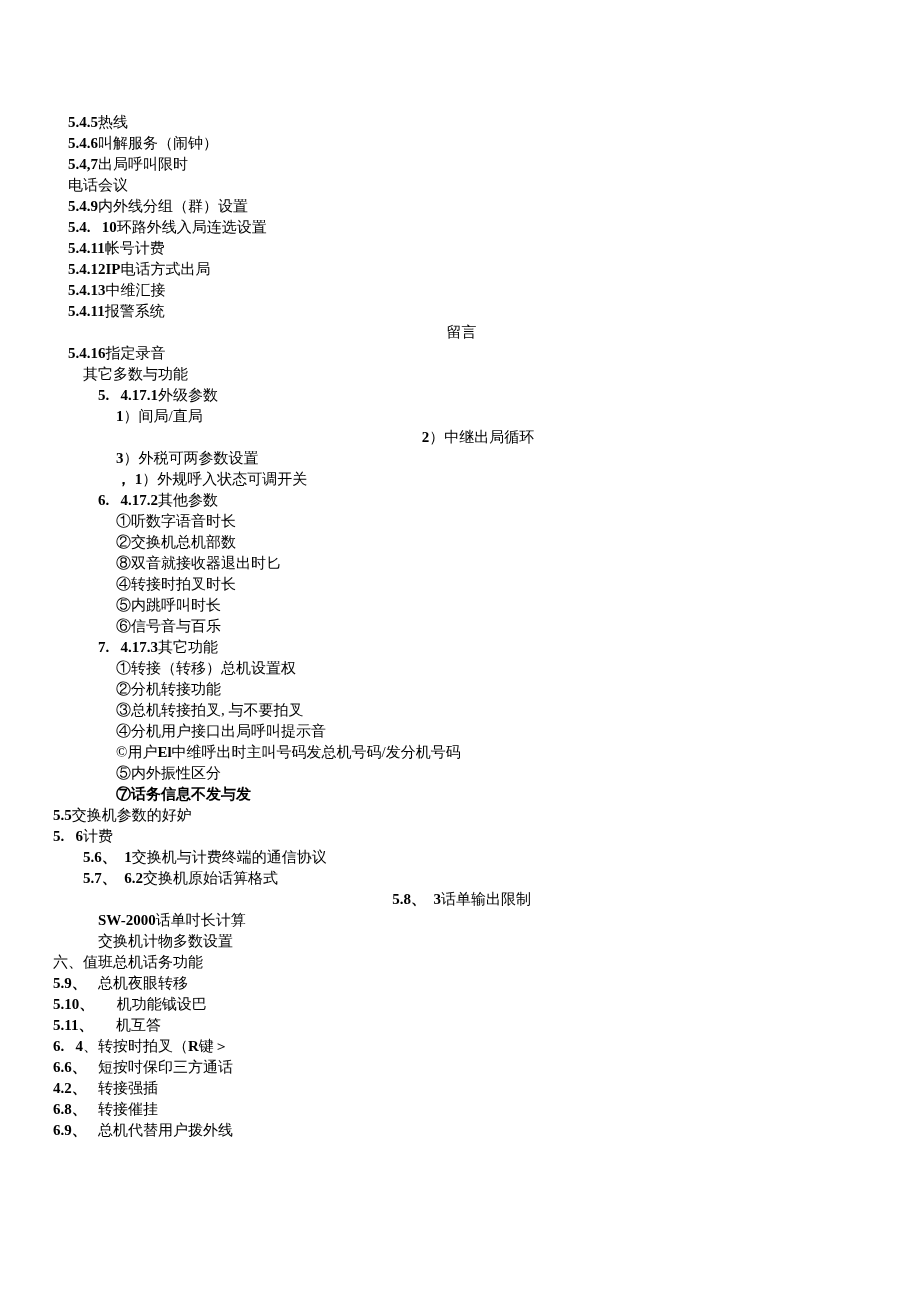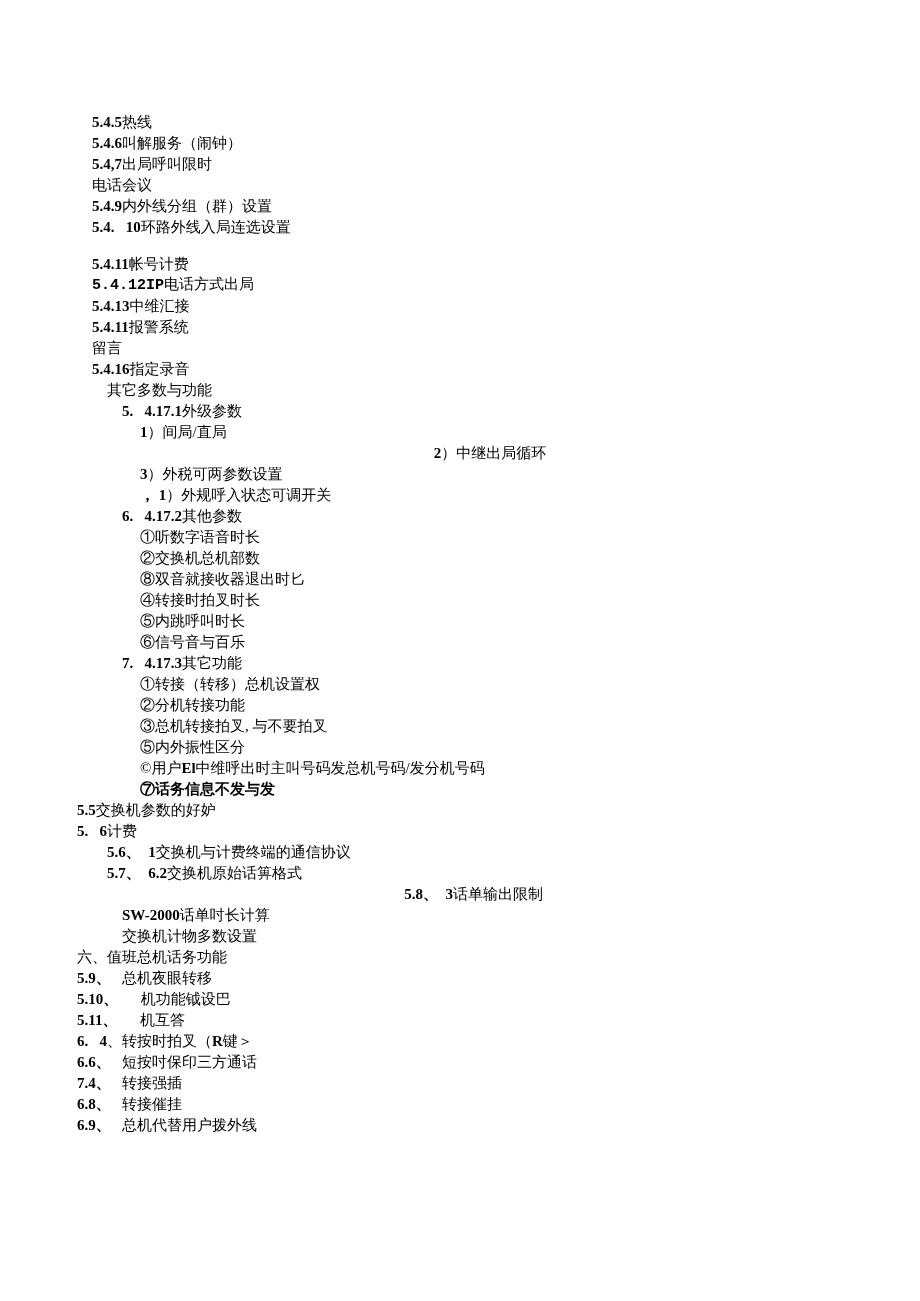--- a/index.html
+++ b/index.html
@@ -7,75 +7,76 @@
       font-size: 15px;
       line-height: 1.4;
       background: #fff;
       color: #000;
       margin: 0;
       padding: 0;
       width: 920px;
     }
     .page {
       padding-top: 112px;
-      padding-left: 92px;
+      padding-left: 68px;
       padding-right: 80px;
     }
     .line {
       white-space: pre;
     }
     .bold { font-weight: 700; }
   </style>
 </head>
 <body>
 
 <div class="page">
   <div id="content">
       <div class="line" style="margin-left: 0px;"><span class="bold">5.4.5</span><span>热线</span></div>
       <div class="line" style="margin-left: 0px;"><span class="bold">5.4.6</span><span>叫解服务（闹钟）</span></div>
       <div class="line" style="margin-left: 0px;"><span class="bold">5.4,7</span><span>出局呼叫限时</span></div>
       <div class="line" style="margin-left: 0px;"><span>电话会议</span></div>
       <div class="line" style="margin-left: 0px;"><span class="bold">5.4.9</span><span>内外线分组（群）设置</span></div>
       <div class="line" style="margin-left: 0px;"><span class="bold">5.4.   10</span><span>环路外线入局连选设置</span></div>
-      <div class="line" style="margin-left: 0px; margin-top: 16px;"><span class="bold">5.4.11</span><span>帐号计费</span></div>
-      <div class="line" style="margin-left: 0px; font-family: Liberation Mono, monospace;"><span class="bold">5.4.12IP</span><span>电话方式出局</span></div>
+      <div class="line" style="margin-left: 0px;"><span class="bold">5.4.11</span><span>帐号计费</span></div>
+      <div class="line" style="margin-left: 0px;"><span class="bold">5.4.12IP</span><span>电话方式出局</span></div>
       <div class="line" style="margin-left: 0px;"><span class="bold">5.4.13</span><span>中维汇接</span></div>
       <div class="line" style="margin-left: 0px;"><span class="bold">5.4.11</span><span>报警系统</span></div>
-      <div class="line" style=""><span>留言</span></div>
+      <div class="line" style="margin-left: 15px; text-align: center;"><span>留言</span></div>
       <div class="line" style="margin-left: 0px;"><span class="bold">5.4.16</span><span>指定录音</span></div>
       <div class="line" style="margin-left: 15px;"><span>其它多数与功能</span></div>
       <div class="line" style="margin-left: 30px;"><span class="bold">5.   4.17.1</span><span>外级参数</span></div>
       <div class="line" style="margin-left: 48px;"><span class="bold">1</span><span>）间局/直局</span></div>
       <div class="line" style="margin-left: 48px; text-align: center;"><span class="bold">2</span><span>）中继出局循环</span></div>
       <div class="line" style="margin-left: 48px;"><span class="bold">3</span><span>）外税可两参数设置</span></div>
       <div class="line" style="margin-left: 48px;"><span class="bold">， 1</span><span>）外规呼入状态可调开关</span></div>
       <div class="line" style="margin-left: 30px;"><span class="bold">6.   4.17.2</span><span>其他参数</span></div>
       <div class="line" style="margin-left: 48px;"><span>①听数字语音时长</span></div>
       <div class="line" style="margin-left: 48px;"><span>②交换机总机部数</span></div>
       <div class="line" style="margin-left: 48px;"><span>⑧双音就接收器退出时匕</span></div>
       <div class="line" style="margin-left: 48px;"><span>④转接时拍叉时长</span></div>
       <div class="line" style="margin-left: 48px;"><span>⑤内跳呼叫时长</span></div>
       <div class="line" style="margin-left: 48px;"><span>⑥信号音与百乐</span></div>
       <div class="line" style="margin-left: 30px;"><span class="bold">7.   4.17.3</span><span>其它功能</span></div>
       <div class="line" style="margin-left: 48px;"><span>①转接（转移）总机设置权</span></div>
       <div class="line" style="margin-left: 48px;"><span>②分机转接功能</span></div>
       <div class="line" style="margin-left: 48px;"><span>③总机转接拍叉, 与不要拍叉</span></div>
+      <div class="line" style="margin-left: 48px;"><span>④分机用户接口出局呼叫提示音</span></div>
+      <div class="line" style="margin-left: 48px;"><span>©用户</span><span class="bold">El</span><span>中维呼出时主叫号码发总机号码/发分机号码</span></div>
       <div class="line" style="margin-left: 48px;"><span>⑤内外振性区分</span></div>
-      <div class="line" style="margin-left: 48px;"><span>©用户</span><span class="bold">El</span><span>中维呼出时主叫号码发总机号码/发分机号码</span></div>
       <div class="line" style="margin-left: 48px; font-weight: bold;"><span>⑦话务信息不发与发</span></div>
       <div class="line" style="margin-left: -15px;"><span class="bold">5.5</span><span>交换机参数的好妒</span></div>
       <div class="line" style="margin-left: -15px;"><span class="bold">5.   6</span><span>计费</span></div>
       <div class="line" style="margin-left: 15px;"><span class="bold">5.6、  1</span><span>交换机与计费终端的通信协议</span></div>
       <div class="line" style="margin-left: 15px;"><span class="bold">5.7、  6.2</span><span>交换机原始话箅格式</span></div>
       <div class="line" style="margin-left: 15px; text-align: center;"><span class="bold">5.8、  3</span><span>话单输出限制</span></div>
       <div class="line" style="margin-left: 30px;"><span class="bold">SW-2000</span><span>话单吋长计算</span></div>
       <div class="line" style="margin-left: 30px;"><span>交换机计物多数设置</span></div>
       <div class="line" style="margin-left: -15px;"><span>六、值班总机话务功能</span></div>
       <div class="line" style="margin-left: -15px;"><span class="bold">5.9、   </span><span>总机夜眼转移</span></div>
       <div class="line" style="margin-left: -15px;"><span class="bold">5.10、      </span><span>机功能钺设巴</span></div>
       <div class="line" style="margin-left: -15px;"><span class="bold">5.11、      </span><span>机互答</span></div>
       <div class="line" style="margin-left: -15px;"><span class="bold">6.   4</span><span>、转按时拍叉（</span><span class="bold">R</span><span>键＞</span></div>
       <div class="line" style="margin-left: -15px; font-family: Liberation Serif, serif;"><span class="bold">6.6、   </span><span>短按吋保印三方通话</span></div>
-      <div class="line" style="margin-left: -15px;"><span class="bold">7.4、   </span><span>转接强插</span></div>
+      <div class="line" style="margin-left: -15px;"><span class="bold">4.2、   </span><span>转接强插</span></div>
       <div class="line" style="margin-left: -15px;"><span class="bold">6.8、   </span><span>转接催挂</span></div>
       <div class="line" style="margin-left: -15px;"><span class="bold">6.9、   </span><span>总机代替用户拨外线</span></div>
     </div>
 </div>
 
 </body></html>

